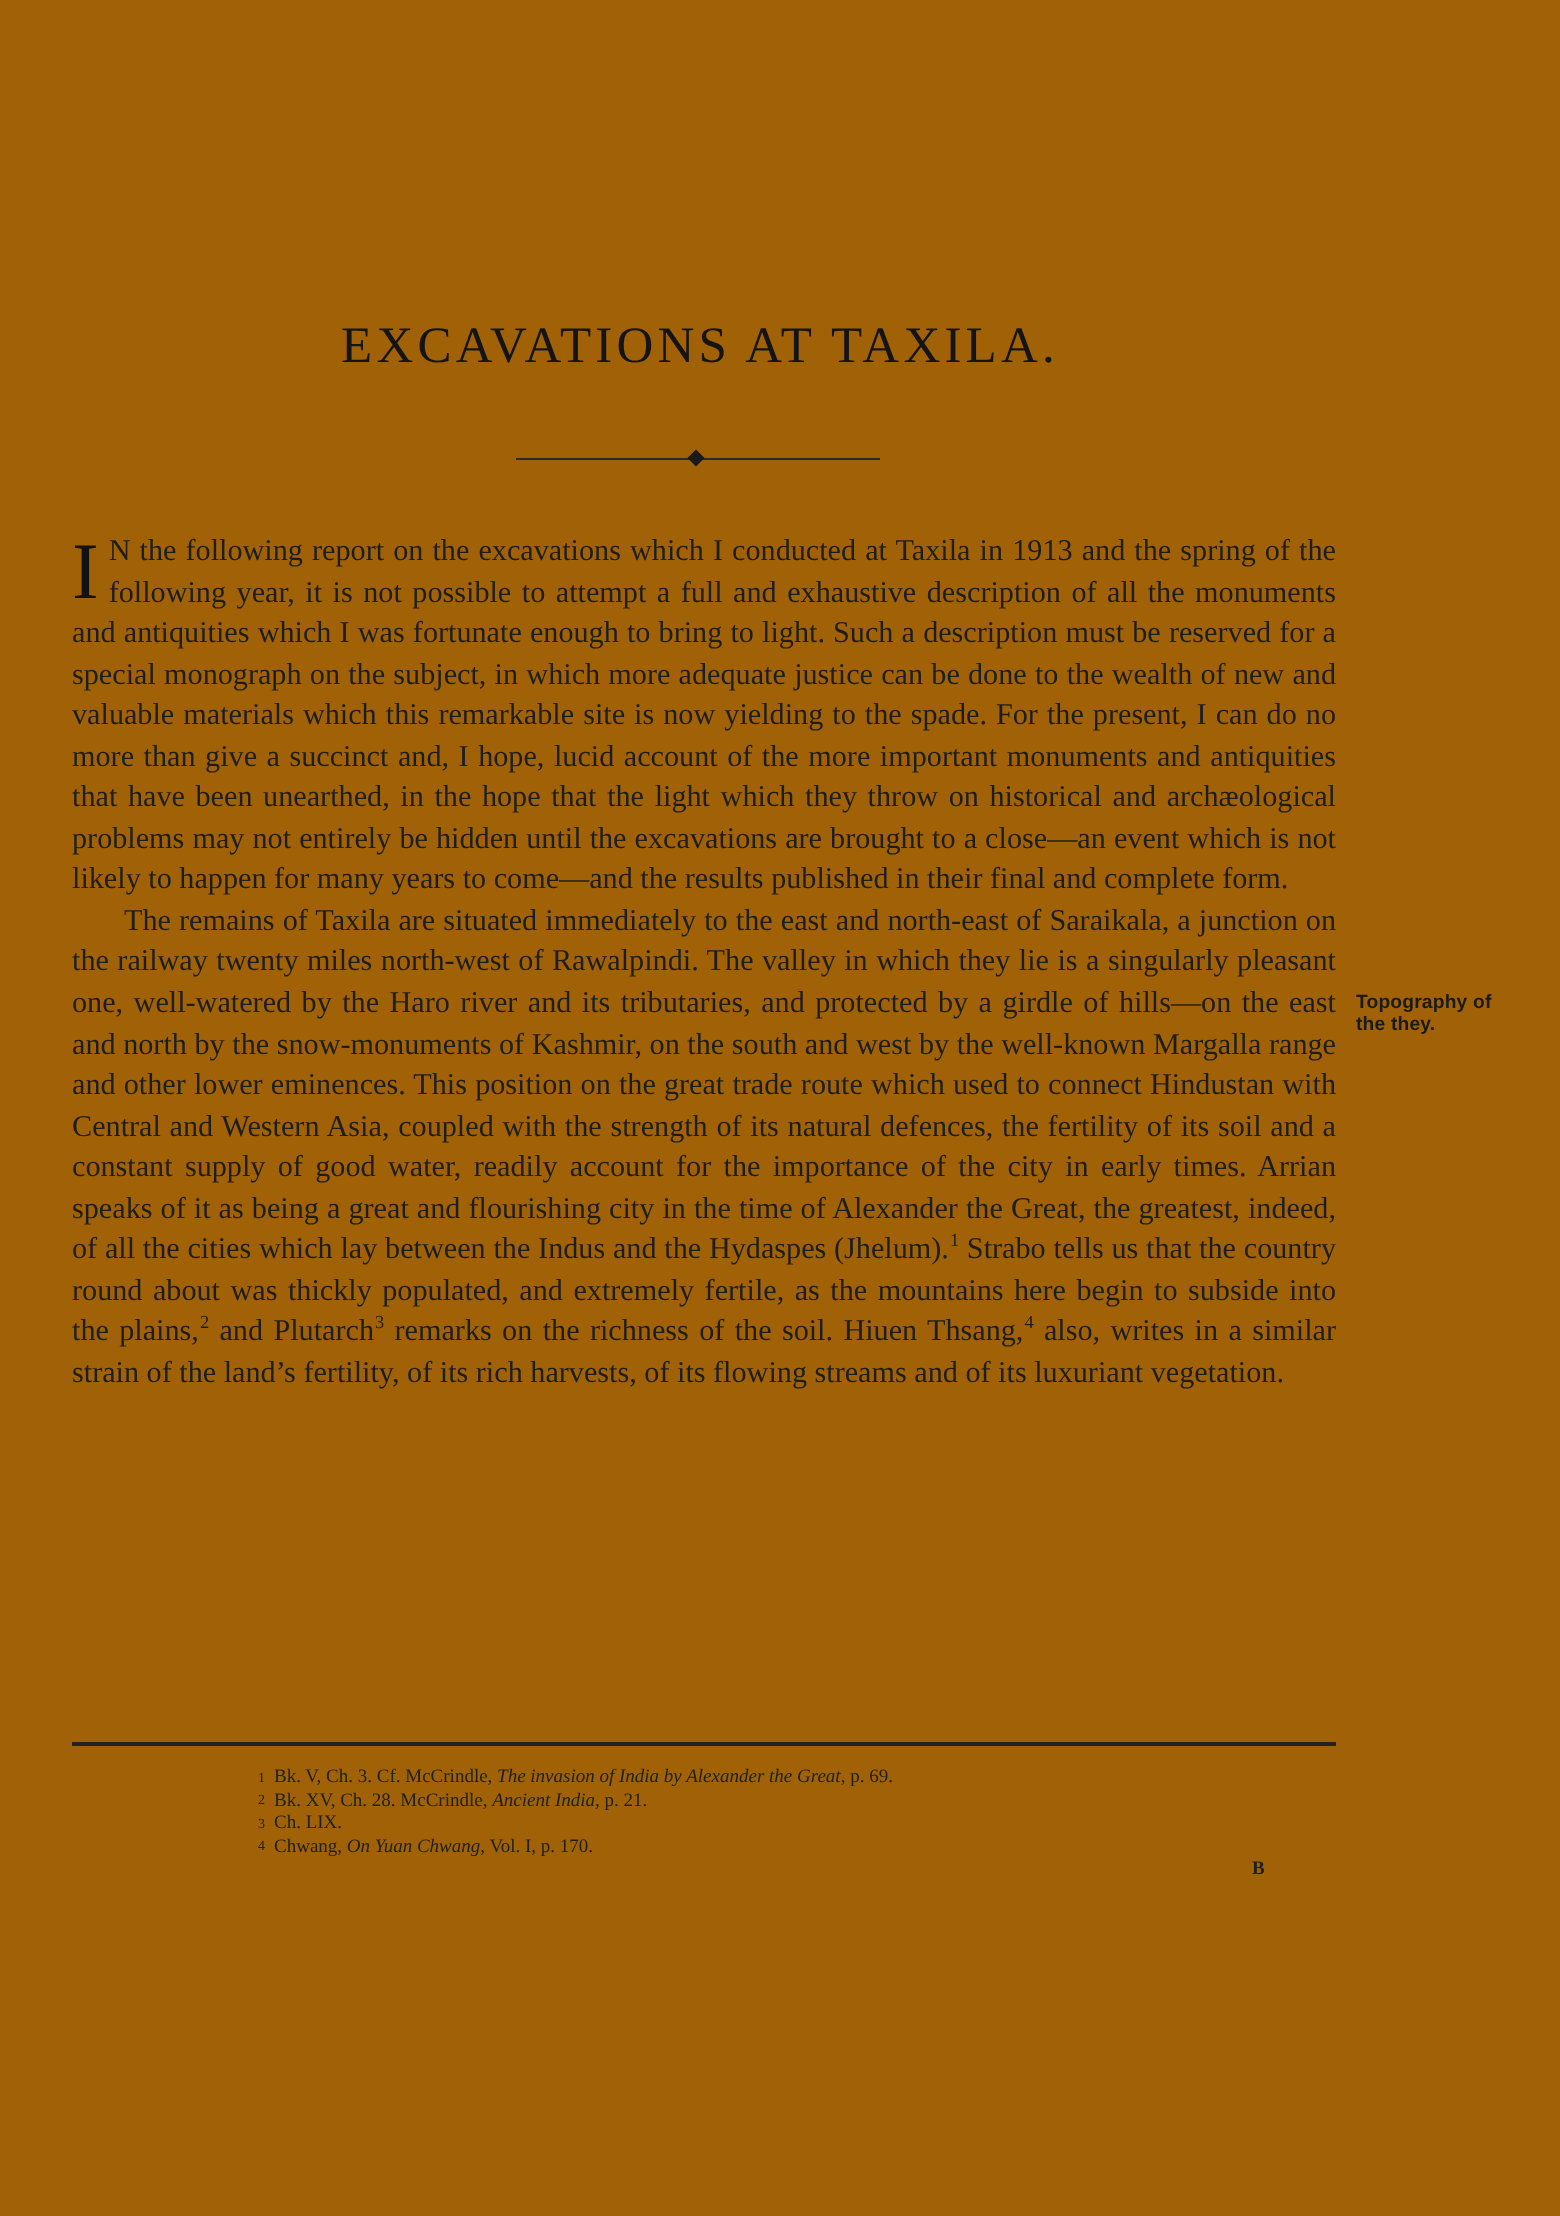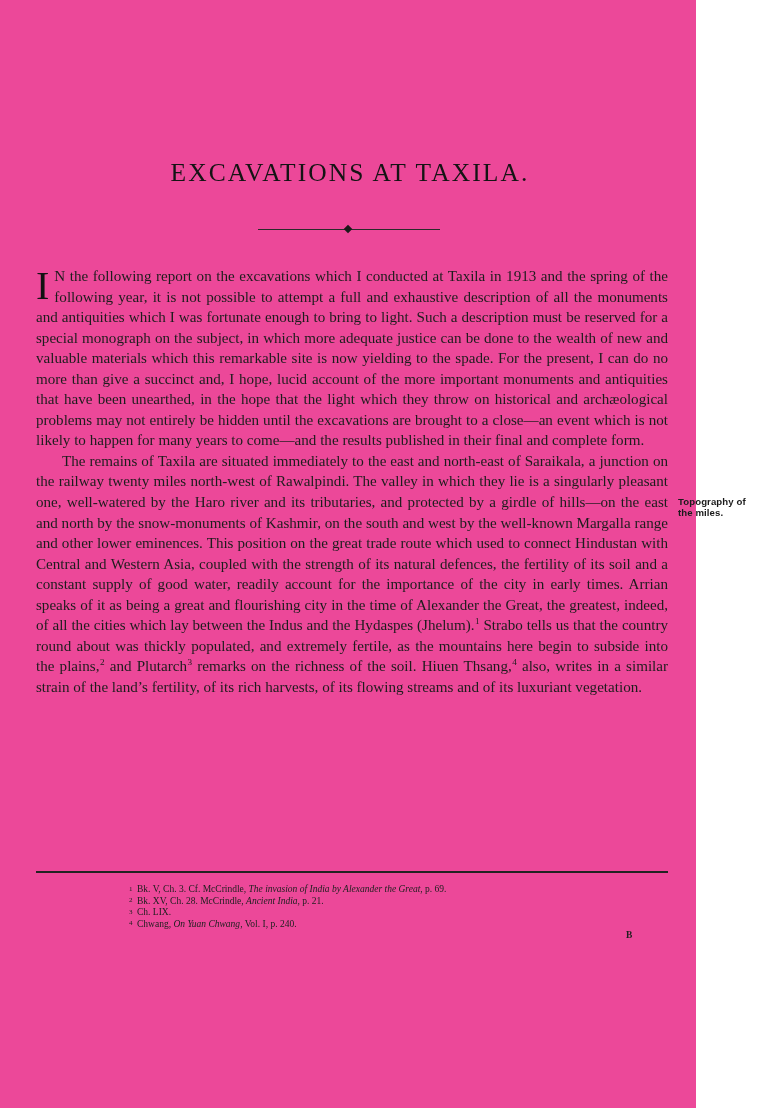--- a/index.html
+++ b/index.html
@@ -13,23 +13,23 @@
     font-family: "Liberation Serif", "DejaVu Serif", serif;
     color: #1a1a1a;
     position: relative;
     overflow: hidden;
   }
 
   .page {
     position: absolute;
     left: 0;
     top: 0;
-    width: 696px;
+    width: 780px;
     height: 1108px;
-    background: #ec4899;
+    background: #a16207;
   }
 
   
   .title-block {
     position: absolute;
     left: 0;
     top: 158px;
     width: 700px;
     text-align: center;
   }
@@ -194,37 +194,37 @@
   <div class="textcol">
 
     <p class="body"><span class="dropcap">I</span><span class="smallcaps-lead">N</span><span> the following report on the excavations which I conducted at Taxila in 1913 and the spring of the following year, it is not possible to attempt a full and exhaustive description of all the monuments and antiquities which I was fortunate enough to bring to light. Such a description must be reserved for a special monograph on the subject, in which more adequate justice can be done to the wealth of new and valuable materials which this remarkable site is now yielding to the spade. For the present, I can do no more than give a succinct and, I hope, lucid account of the more important monuments and antiquities that have been unearthed, in the hope that the light which they throw on historical and archæological problems may not entirely be hidden until the excavations are brought to a close—an event which is not likely to happen for many years to come—and the results published in their final and complete form.</span></p>
 
     <p class="body indent"><span>The remains of Taxila are situated immediately to the east and north-east of Saraikala, a junction on the railway twenty miles north-west of Rawalpindi. The valley in which they lie is a singularly pleasant one, well-watered by the Haro river and its tributaries, and protected by a girdle of hills—on the east and north by the snow-monuments of Kashmir, on the south and west by the well-known Margalla range and other lower eminences. This position on the great trade route which used to connect Hindustan with Central and Western Asia, coupled with the strength of its natural defences, the fertility of its soil and a constant supply of good water, readily account for the importance of the city in early times. Arrian speaks of it as being a great and flourishing city in the time of Alexander the Great, the greatest, indeed, of all the cities which lay between the Indus and the Hydaspes (Jhelum).</span><sup class="fn">1</sup><span> Strabo tells us that the country round about was thickly populated, and extremely fertile, as the mountains here begin to subside into the plains,</span><sup class="fn">2</sup><span> and Plutarch</span><sup class="fn">3</sup><span> remarks on the richness of the soil. Hiuen Thsang,</span><sup class="fn">4</sup><span> also, writes in a similar strain of the land’s fertility, of its rich harvests, of its flowing streams and of its luxuriant vegetation.</span></p>
 
   </div>
 
   <div class="marginnote">
     <div>Topography of</div>
-    <div>the miles.</div>
+    <div>the they.</div>
   </div>
 
   <div class="fn-rule"></div>
 
   <div class="footnotes">
     <ol>
       <li class="fn-item">
         <span class="marker">1</span><span>Bk. V, Ch. 3. Cf. McCrindle, </span><i>The invasion of India by Alexander the Great</i><span>, p. 69.</span>
       </li>
       <li class="fn-item">
         <span class="marker">2</span><span>Bk. XV, Ch. 28.   McCrindle, </span><i>Ancient India</i><span>, p. 21.</span>
       </li>
       <li class="fn-item">
         <span class="marker">3</span><span>Ch. LIX.</span><i></i><span></span>
       </li>
       <li class="fn-item">
-        <span class="marker">4</span><span>Chwang, </span><i>On Yuan Chwang</i><span>, Vol. I, p. 240.</span>
+        <span class="marker">4</span><span>Chwang, </span><i>On Yuan Chwang</i><span>, Vol. I, p. 170.</span>
       </li>
     </ol>
   </div>
 
   <div class="signature">B</div>
 
 </div>
 
 </body></html>

